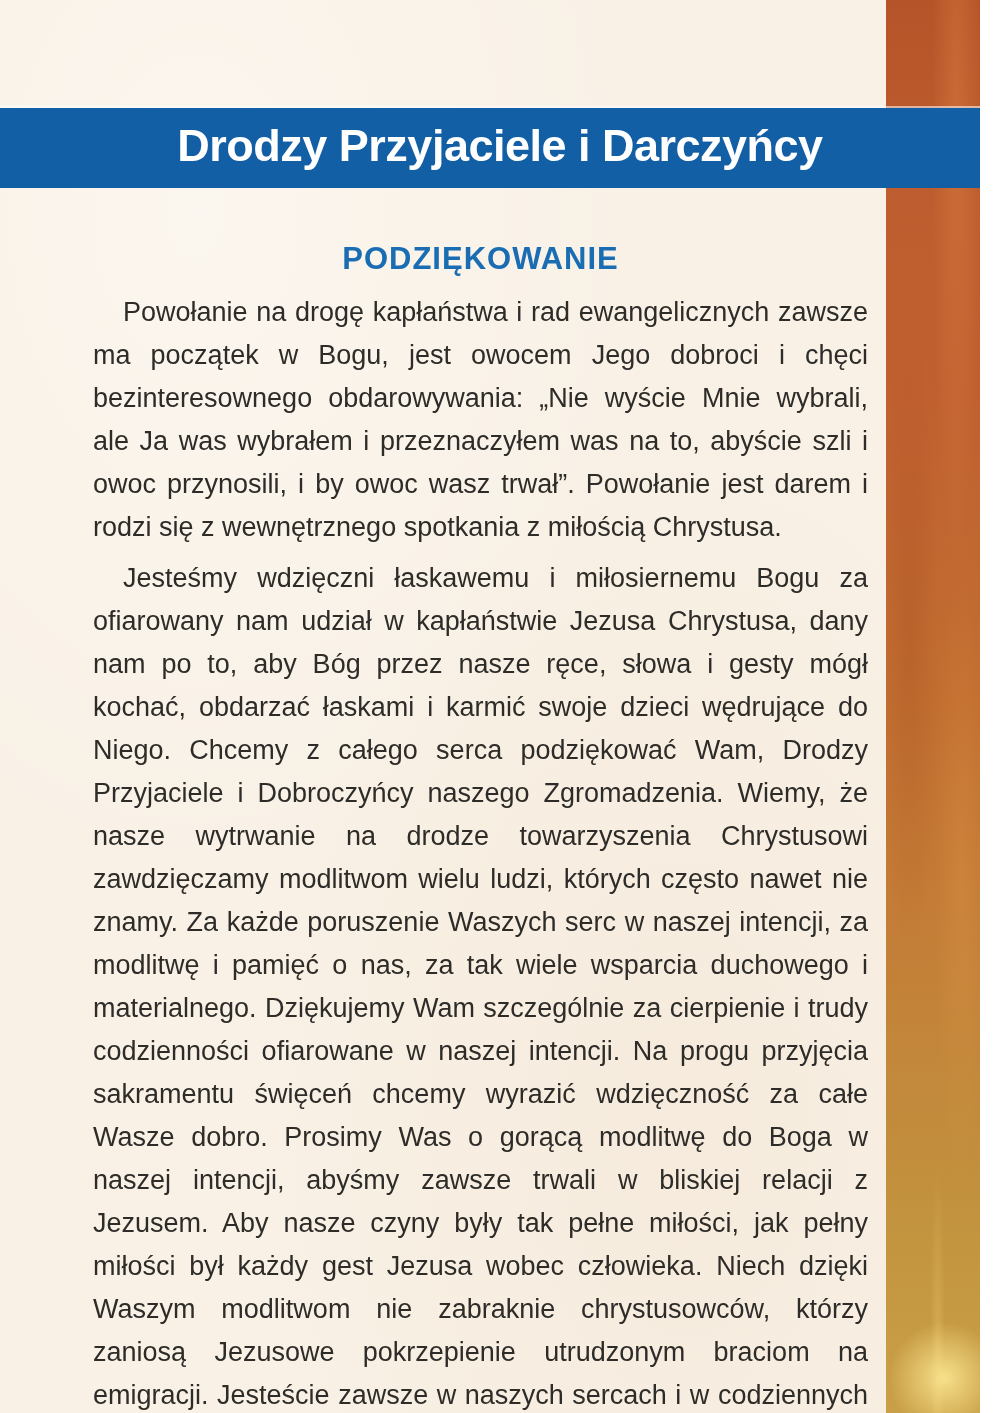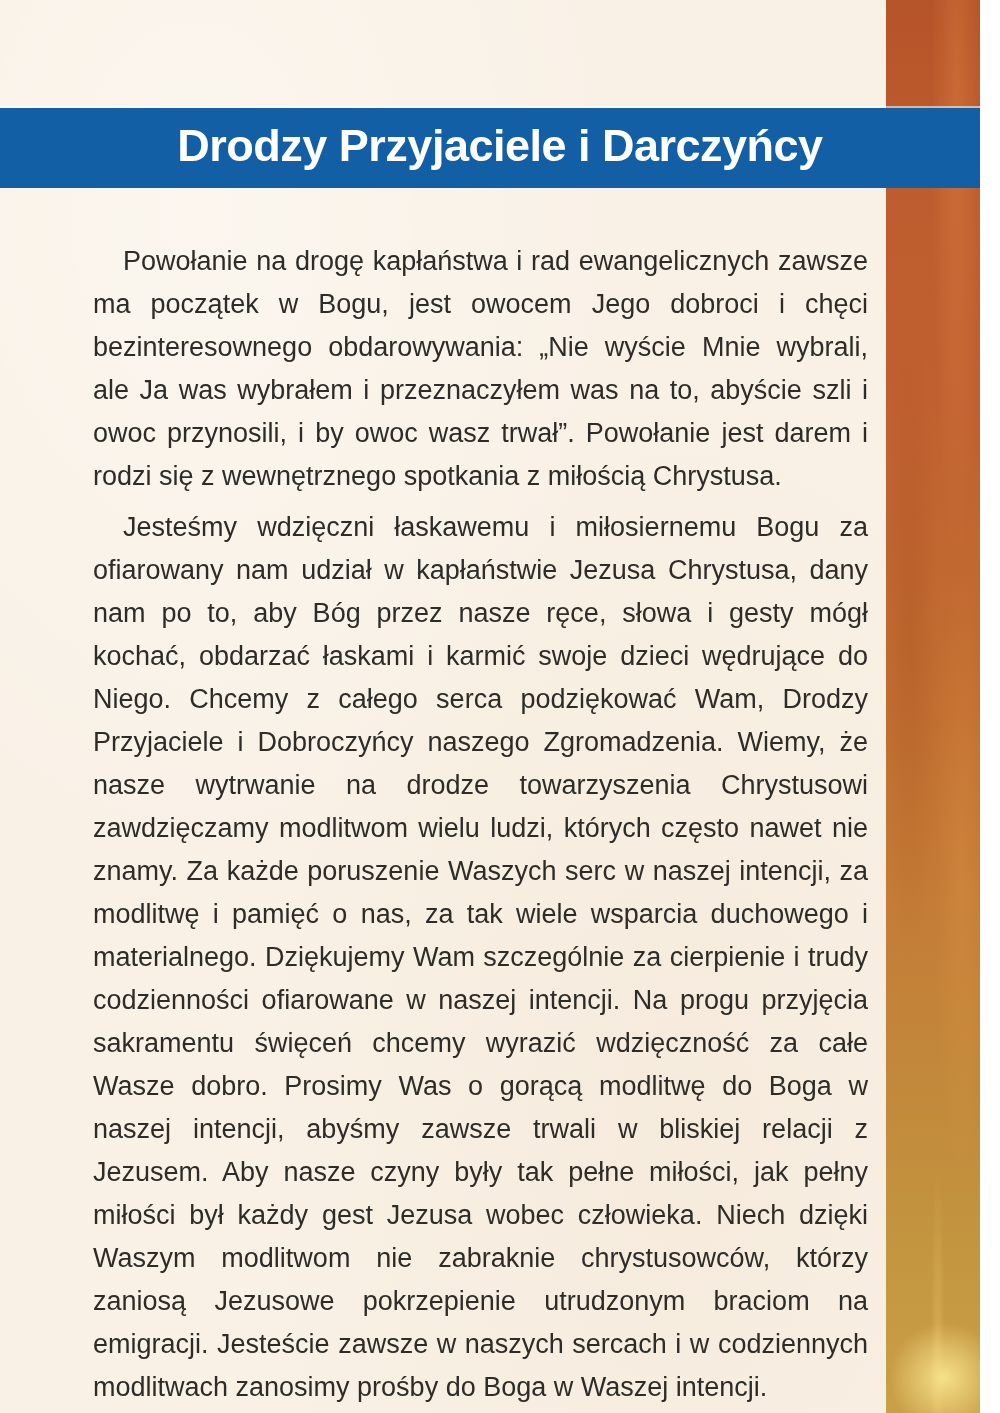--- a/index.html
+++ b/index.html
@@ -103,20 +103,21 @@
 <div class="page">
 
   <div class="side-strip"></div>
 
   <div class="banner">
     <h1 class="banner-title">Drodzy Przyjaciele i Darczyńcy</h1>
   </div>
 
   <div class="content">
 
+    <h2 class="section-heading">PODZIĘKOWANIE</h2>
 
     <p class="body-par">Powołanie na drogę kapłaństwa i rad ewangelicznych zawsze ma początek w Bogu, jest owocem Jego dobroci i chęci bezinteresownego obdarowywania: „Nie wyście Mnie wybrali, ale Ja was wybrałem i przeznaczyłem was na to, abyście szli i owoc przynosili, i by owoc wasz trwał”. Powołanie jest darem i rodzi się z wewnętrznego spotkania z miłością Chrystusa.</p>
 
     <p class="body-par">Jesteśmy wdzięczni łaskawemu i miłosiernemu Bogu za ofiarowany nam udział w kapłaństwie Jezusa Chrystusa, dany nam po to, aby Bóg przez nasze ręce, słowa i gesty mógł kochać, obdarzać łaskami i karmić swoje dzieci wędrujące do Niego. Chcemy z całego serca podziękować Wam, Drodzy Przyjaciele i Dobroczyńcy naszego Zgromadzenia. Wiemy, że nasze wytrwanie na drodze towarzyszenia Chrystusowi zawdzięczamy modlitwom wielu ludzi, których często nawet nie znamy. Za każde poruszenie Waszych serc w naszej intencji, za modlitwę i pamięć o nas, za tak wiele wsparcia duchowego i materialnego. Dziękujemy Wam szczególnie za cierpienie i trudy codzienności ofiarowane w naszej intencji. Na progu przyjęcia sakramentu święceń chcemy wyrazić wdzięczność za całe Wasze dobro. Prosimy Was o gorącą modlitwę do Boga w naszej intencji, abyśmy zawsze trwali w bliskiej relacji z Jezusem. Aby nasze czyny były tak pełne miłości, jak pełny miłości był każdy gest Jezusa wobec człowieka. Niech dzięki Waszym modlitwom nie zabraknie chrystusowców, którzy zaniosą Jezusowe pokrzepienie utrudzonym braciom na emigracji. Jesteście zawsze w naszych sercach i w codziennych modlitwach zanosimy prośby do Boga w Waszej intencji.</p>
 
   </div>
 
 </div>
 
 </body></html>

